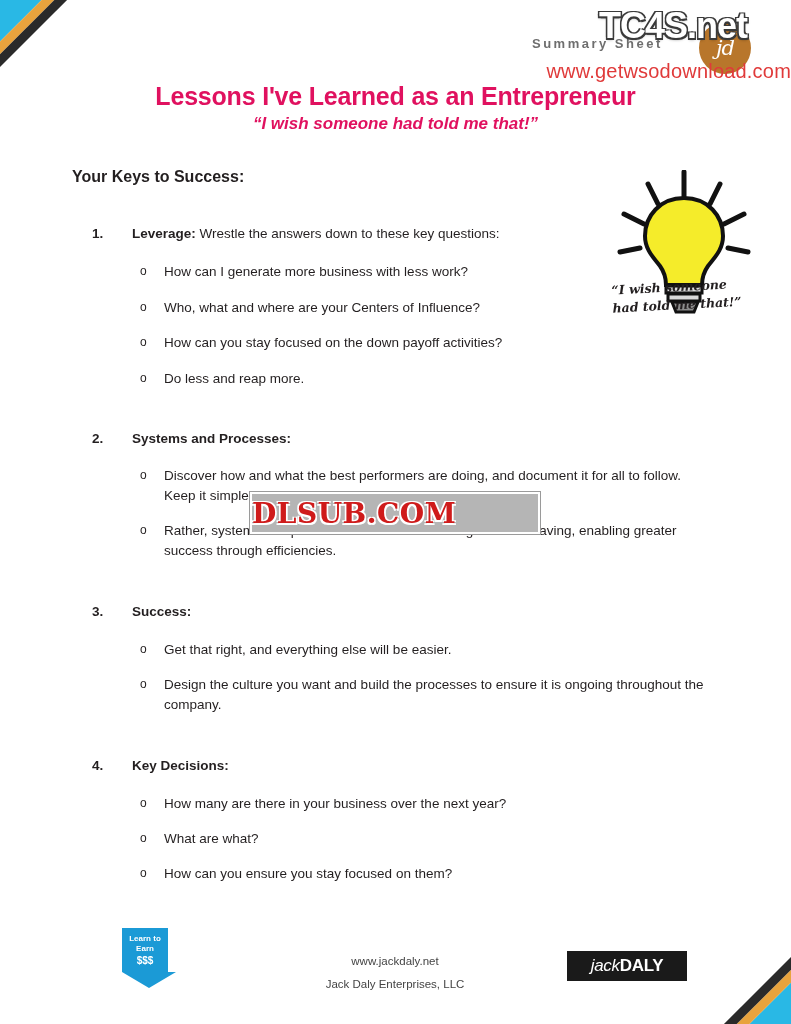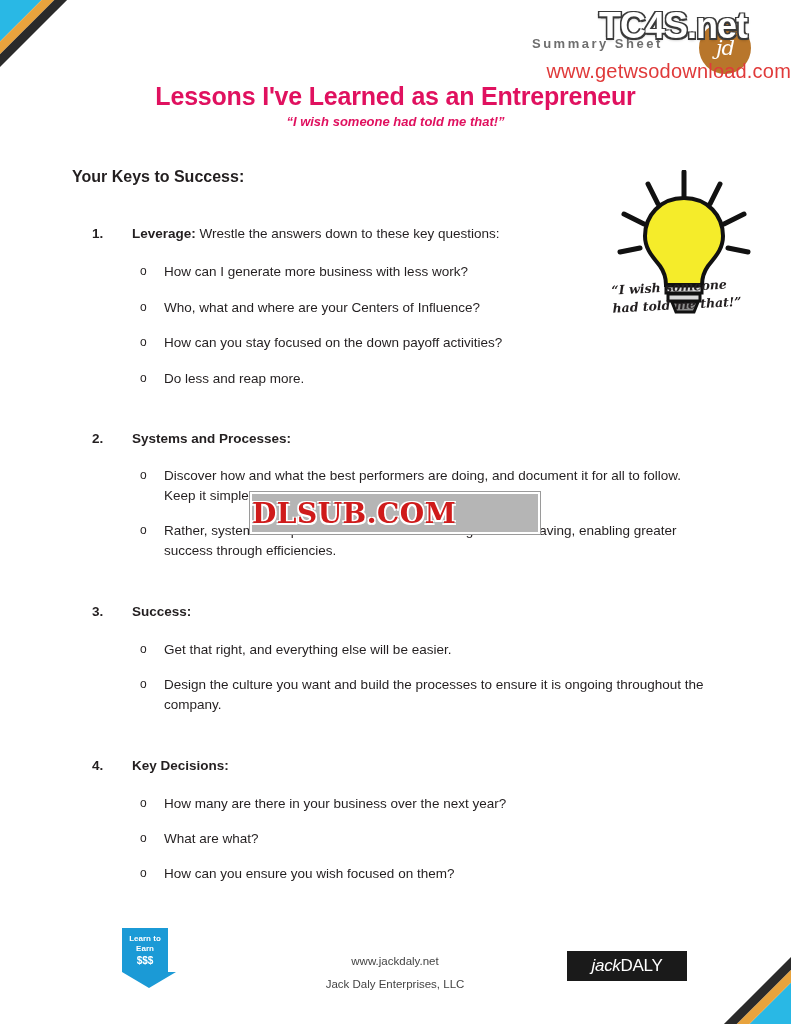--- a/index.html
+++ b/index.html
@@ -116,21 +116,21 @@
     color: #e0115f;
     font-size: 25px;
     font-weight: bold;
     letter-spacing: -0.2px;
   }
   .subtitle {
     position: absolute;
     left: 0; right: 0; top: 114px;
     text-align: center;
     color: #e0115f;
-    font-size: 13px;
+    font-size: 17px;
     font-weight: bold;
     font-style: italic;
   }
 
   .keys-heading {
     position: absolute;
     left: 72px; top: 168px;
     font-size: 16px;
     font-weight: bold;
     color: #231f20;
@@ -241,21 +241,21 @@
     width: 120px; height: 30px;
     background: #1a1a1a;
     display: flex; align-items: center; justify-content: center;
   }
   .jackdaly-logo span {
     color: #ffffff;
     font-size: 17px;
     font-style: italic;
     letter-spacing: -0.3px;
   }
-  .jackdaly-logo span b { font-style: normal; font-weight: normal; }
+  .jackdaly-logo span b { font-style: normal; font-weight: bold; }
 
   .wm-traders {
     position: absolute;
     left: 481px; top: 977px;
     font-size: 23px;
     font-weight: bold;
     color: #e02020;
     text-shadow:
       -1.5px -1.5px 0 #ffffff, 1.5px -1.5px 0 #ffffff,
       -1.5px 1.5px 0 #ffffff, 1.5px 1.5px 0 #ffffff,
@@ -367,21 +367,21 @@
     <div class="sub" style="top:794px;">
       <span class="marker">o</span>
       <span class="text">How many are there in your business over the next year?</span>
     </div>
     <div class="sub" style="top:829px;">
       <span class="marker">o</span>
       <span class="text">What are what?</span>
     </div>
     <div class="sub" style="top:864px;">
       <span class="marker">o</span>
-      <span class="text">How can you ensure you wish focused on them?</span>
+      <span class="text">How can you ensure you stay focused on them?</span>
     </div>
   </div>
 
   <div class="wm-dlsub">
     <span>DLSUB.COM</span>
   </div>
 
   <div class="badge-learn">
     <div class="body">
       <div>Learn to</div>

